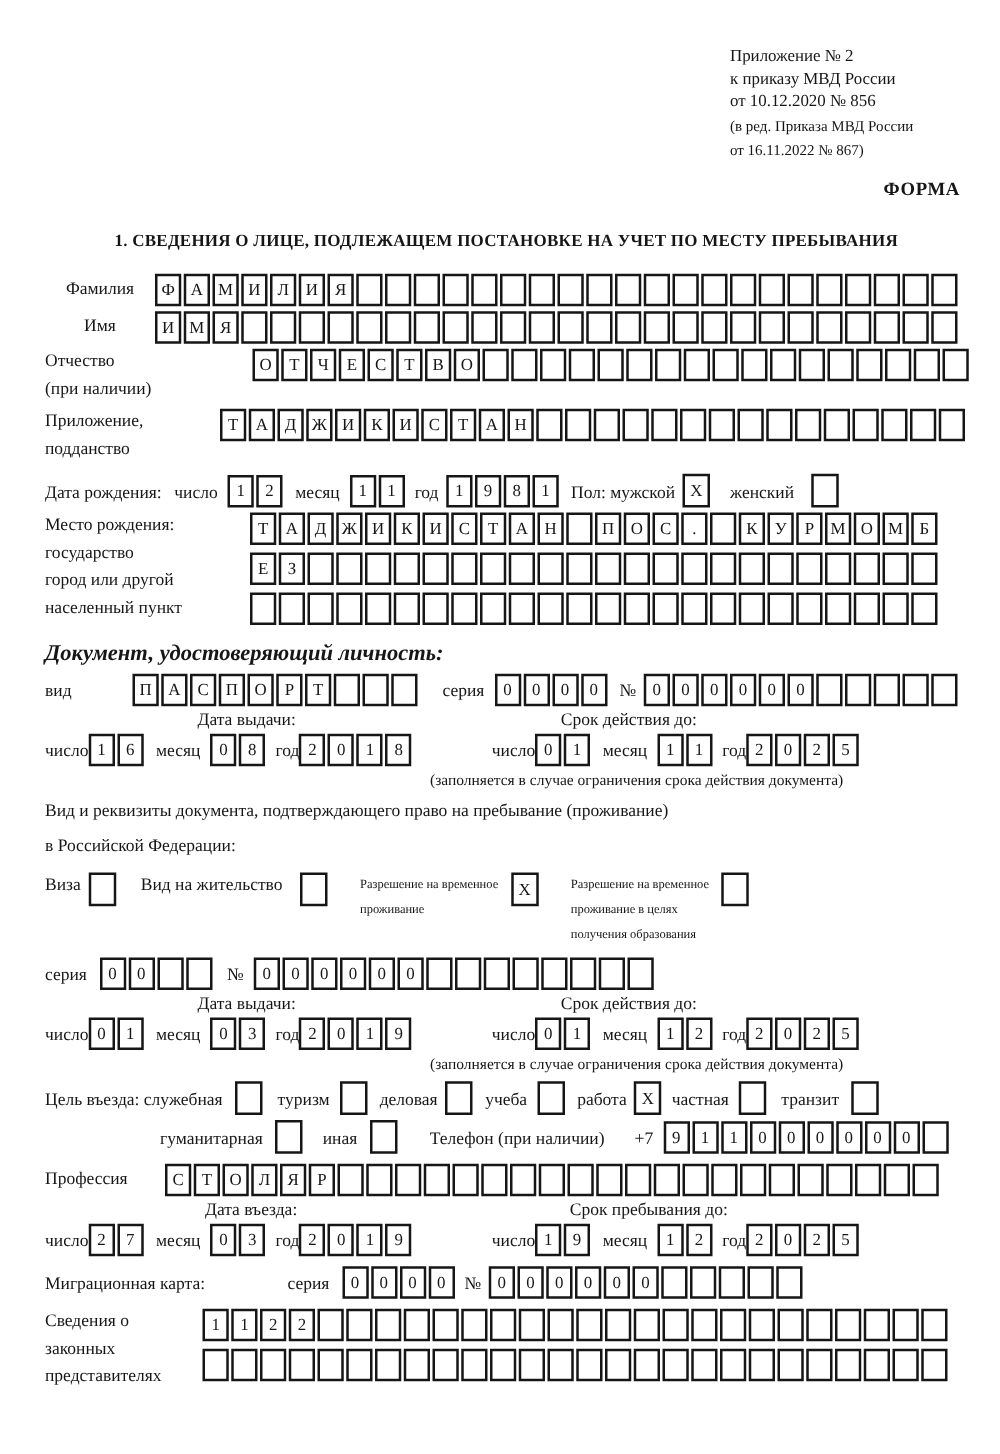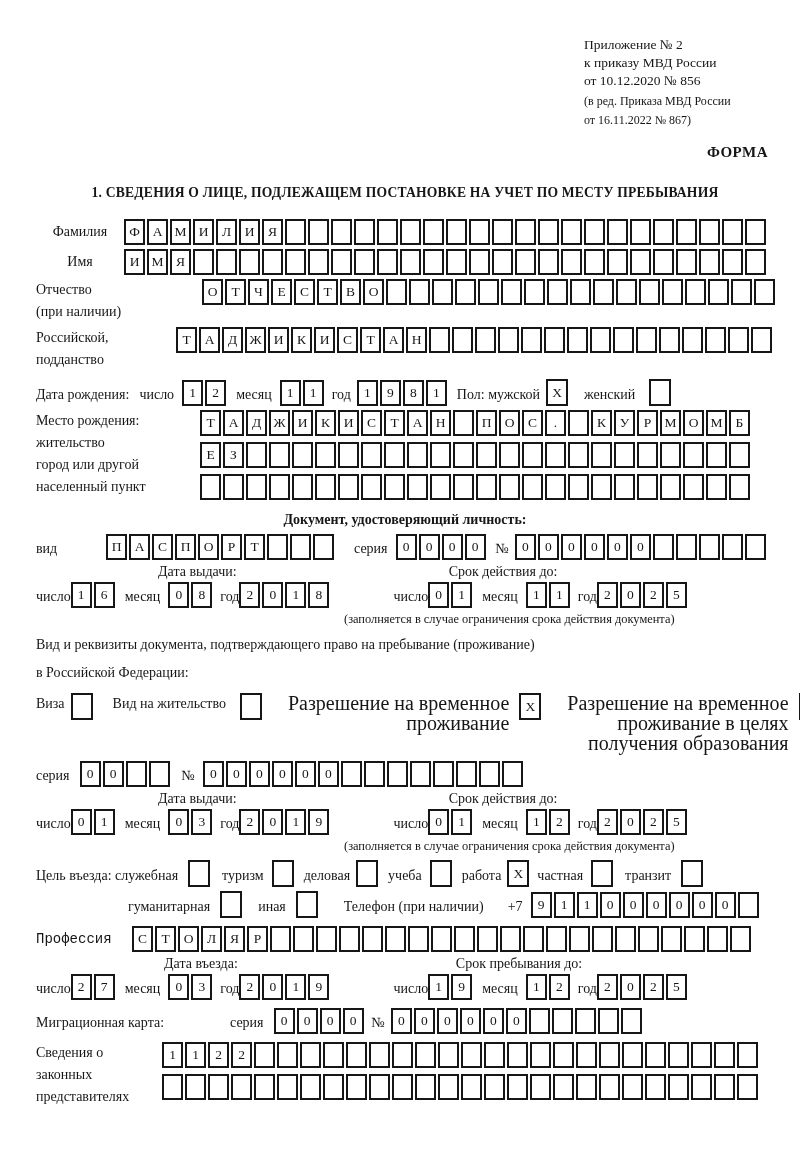--- a/index.html
+++ b/index.html
@@ -20,30 +20,30 @@
   .inline-row{display:flex;align-items:center;margin-bottom:4px;}
   .lbl{font-size:14px;line-height:18px;padding-top:4px;flex:none;}
   .lblcol{font-size:14px;line-height:22px;flex:none;}
   .cells{display:flex;flex:none;}
   .cell{flex:none;width:17px;height:22px;border:2px solid #161616;margin-right:2px;
         display:flex;align-items:center;justify-content:center;
         font-size:13.5px;background:#fff;}
   .cbx .cell{width:18px;height:23px;}
   .cbx{flex:none;display:flex;}
   .w88{width:88px;text-align:center;}  .w166{width:166px;} .w140{width:140px;} .w164{width:164px;}
-  .w70{width:70px;}  .w96{width:96px;font-family:Liberation Mono, monospace;}  .w170{width:170px;} .w126{width:126px;}
+  .w70{width:70px;}  .w96{width:96px;}  .w170{width:170px;} .w126{width:126px;}
   .ml6{margin-left:6px;}  .ml8{margin-left:8px;} .ml10{margin-left:10px;}
   .ml14{margin-left:14px;} .ml18{margin-left:18px;} .ml24{margin-left:24px;}
   .ml62{margin-left:62px;}
   .stack .cells{margin-bottom:6px;}
-  .doc-heading{text-align:center;font-weight:bold;font-size:14px;margin:6px 0 6px 0;}
+  .doc-heading{font-weight:bold;font-size:18px;margin:6px 0 6px 0;font-style:italic;}
   .date-labels{display:flex;font-size:14px;margin-bottom:2px;margin-top:2px;}
   .note{font-size:12.4px;margin:0 0 6px 308px;}
   .intro{font-size:14px;line-height:24px;margin-top:4px;}
-  .multi{font-size:20px;line-height:20px;text-align:right;flex:none;}
+  .multi{font-size:10px;line-height:20px;text-align:left;flex:none;}
   .gap-top{margin-top:8px;}
 </style>
 </head>
 <body>
 
 <div class="page">
 
   <div class="annex">
     <div>Приложение № 2</div>
     <div>к приказу МВД России</div>
@@ -158,21 +158,21 @@
           <span class="cell"></span>
           <span class="cell"></span>
           <span class="cell"></span>
           <span class="cell"></span>
           <span class="cell"></span>
         </div>
     </div>
 
     <div class="row">
       <div class="lblcol w140">
-        <div>Российской,</div>
+        <div>Приложение,</div>
         <div>подданство</div>
       </div>
       <div class="cells">
           <span class="cell">Т</span>
           <span class="cell">А</span>
           <span class="cell">Д</span>
           <span class="cell">Ж</span>
           <span class="cell">И</span>
           <span class="cell">К</span>
           <span class="cell">И</span>
@@ -223,21 +223,21 @@
         </span>
       <span class="lbl ml14">женский</span>
       <span class="cbx ml14">
           <span class="cell"></span>
         </span>
     </div>
 
     <div class="row">
       <div class="lblcol w164">
         <div>Место рождения:</div>
-        <div>жительство</div>
+        <div>государство</div>
         <div>город или другой</div>
         <div>населенный пункт</div>
       </div>
       <div class="stack">
         <div class="cells">
             <span class="cell">Т</span>
             <span class="cell">А</span>
             <span class="cell">Д</span>
             <span class="cell">Ж</span>
             <span class="cell">И</span>

